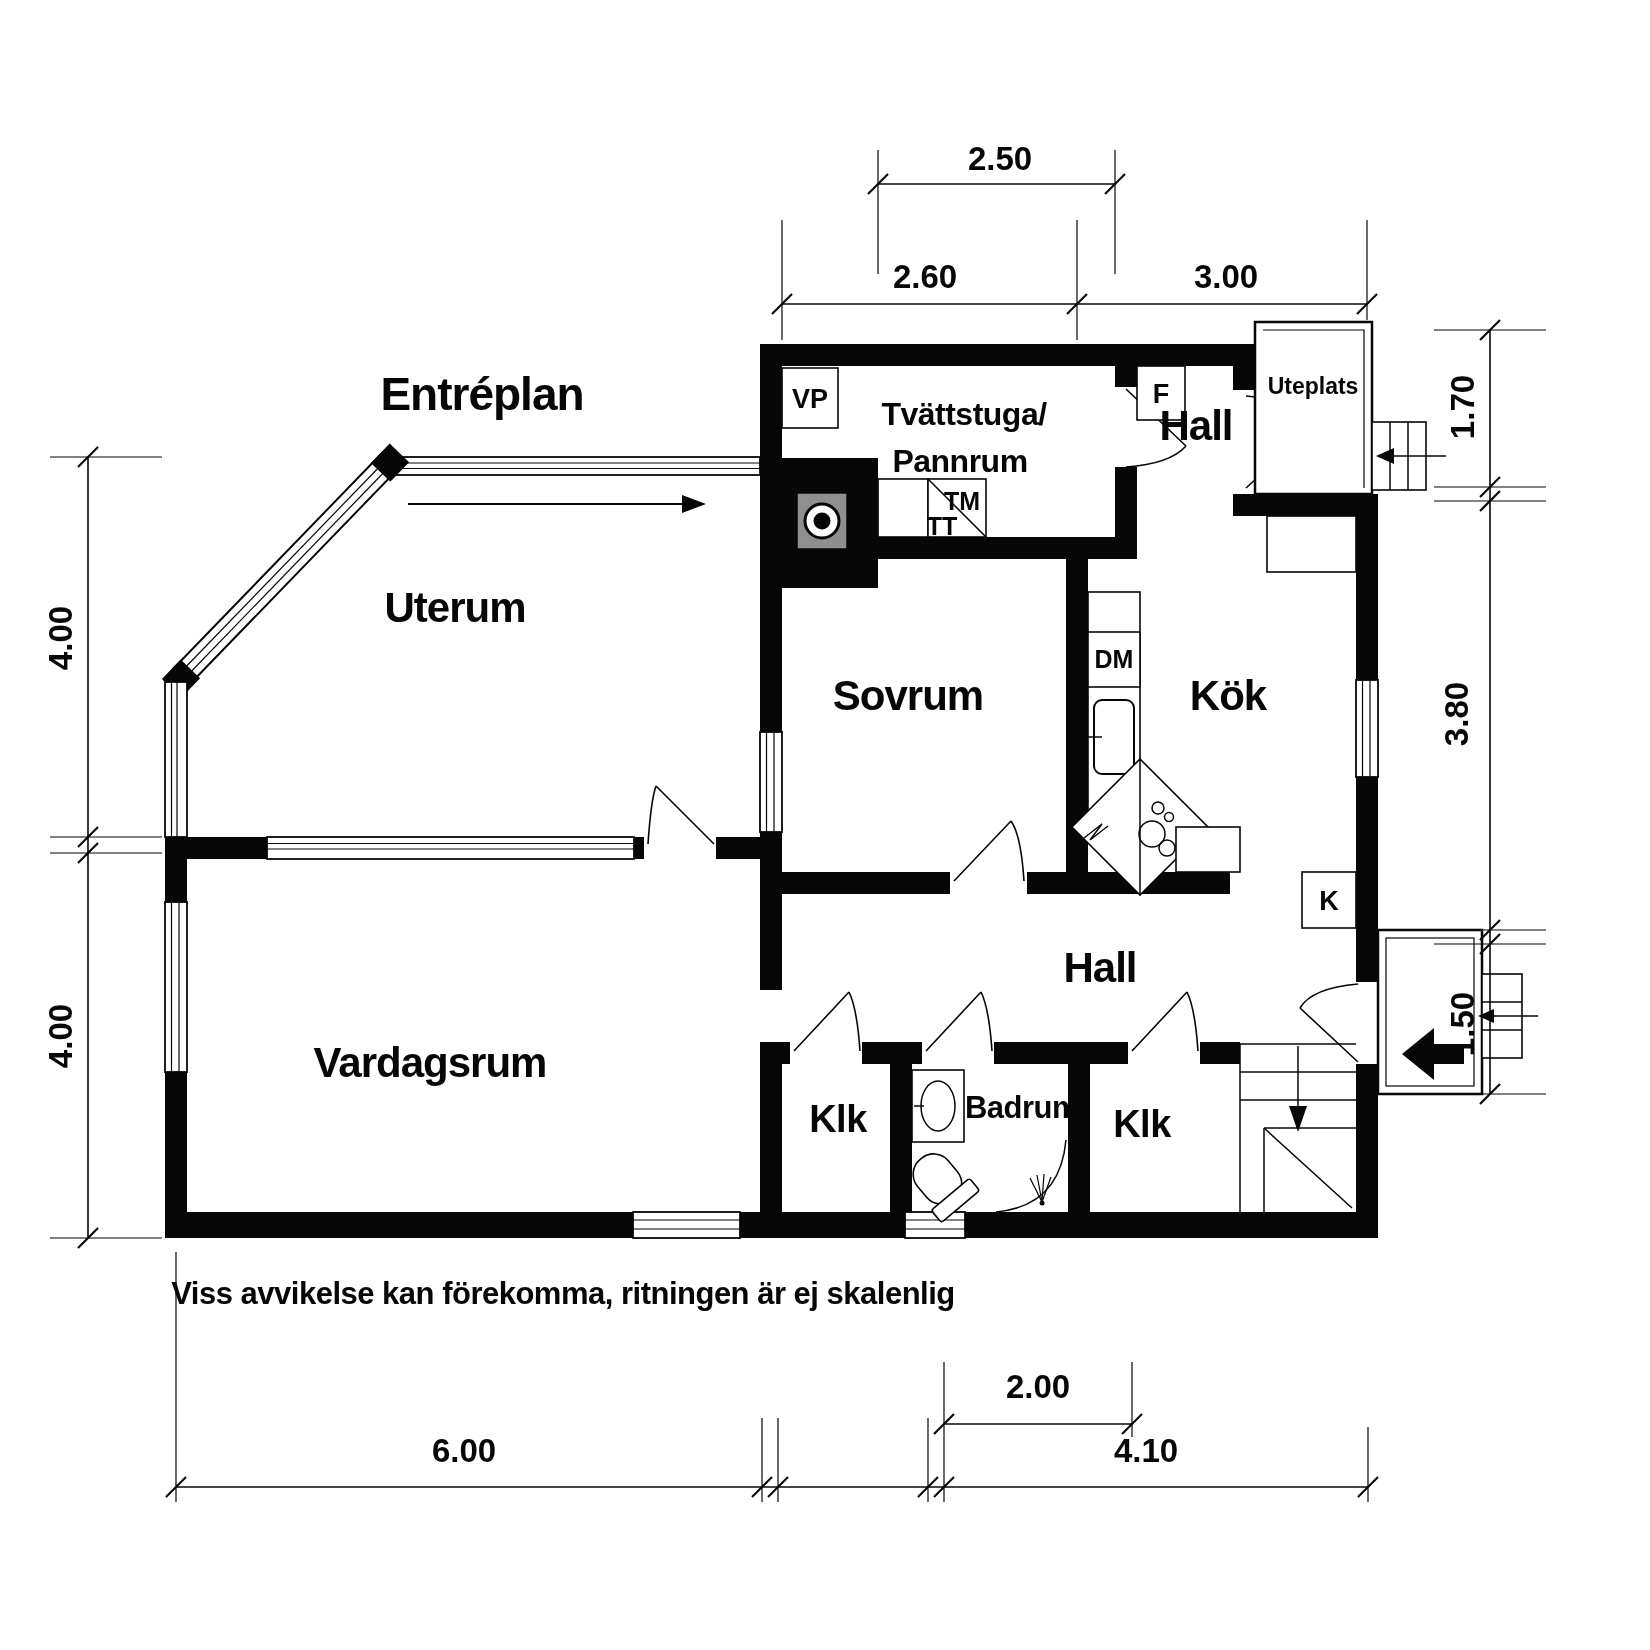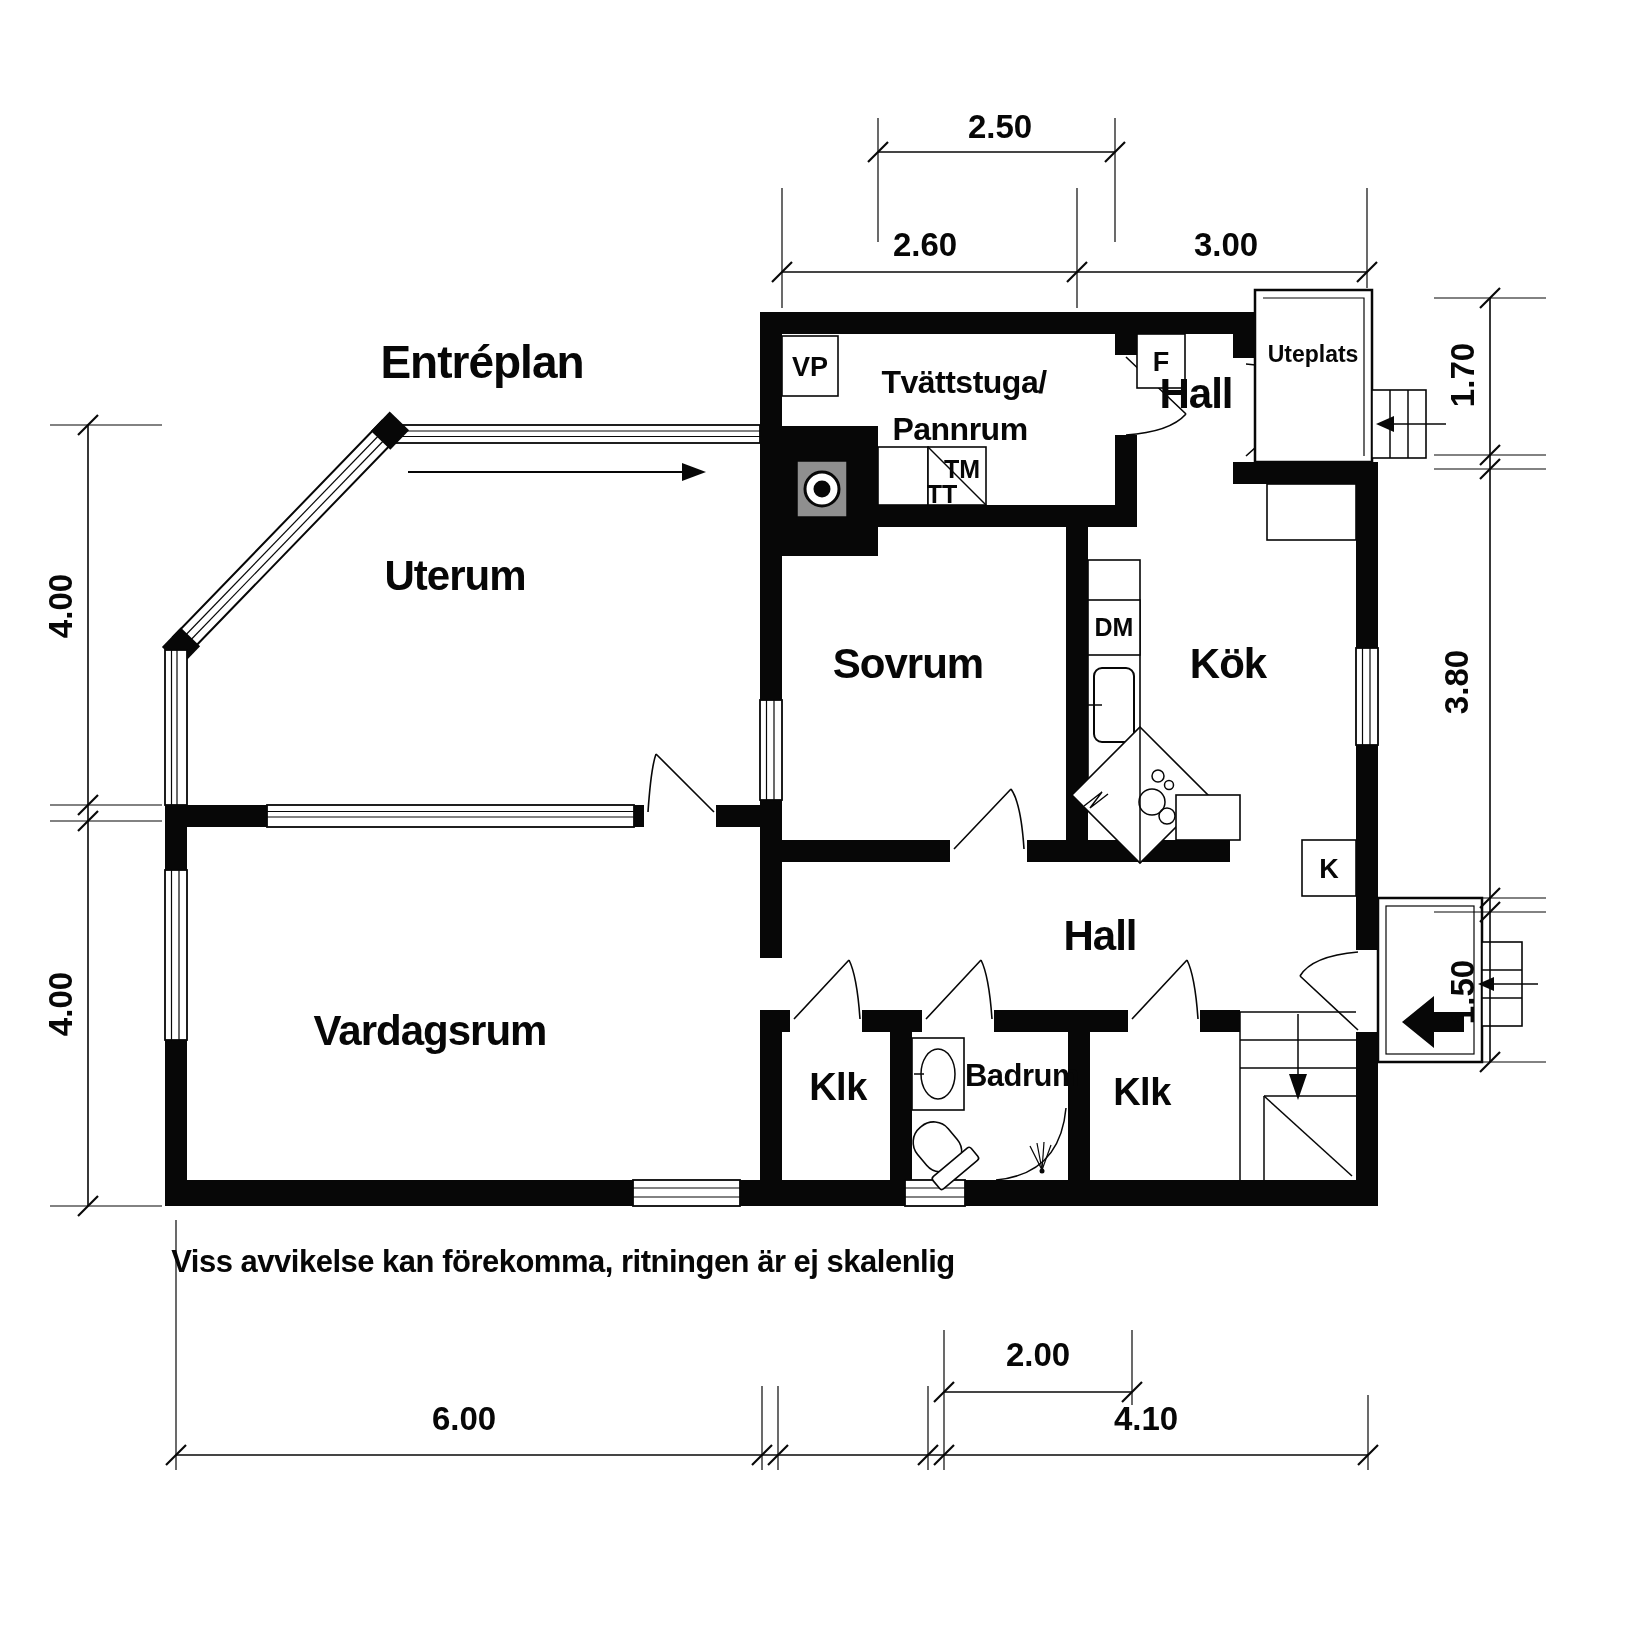--- a/index.html
+++ b/index.html
@@ -1,16 +1,16 @@
 <!DOCTYPE html>
 <html><head>
 <meta charset="utf-8">
 <style>
   html,body{margin:0;padding:0;background:#fff;}
-  .sheet{position:relative;width:1650px;height:1498px;background:#fff;overflow:hidden;}
+  .sheet{position:relative;width:1650px;height:1498px;background:#fff;overflow:hidden;margin-top:32px;}
   svg{position:absolute;inset:0;}
   text{font-family:"Liberation Sans", sans-serif;fill:#070707;}
   .room-label{font-size:42px;font-weight:700;letter-spacing:-1px;}
   .room-label-sm{font-size:32px;font-weight:700;letter-spacing:-0.5px;}
   .klk-label{font-size:38px;font-weight:700;letter-spacing:-0.5px;}
   .badrum-label{font-size:31px;font-weight:700;letter-spacing:-0.5px;}
   .uteplats-label{font-size:23px;font-weight:700;}
   .appl-label{font-size:27px;font-weight:700;}
   .appl-label-sm{font-size:25px;font-weight:700;}
   .dim-label{font-size:33px;font-weight:700;}

